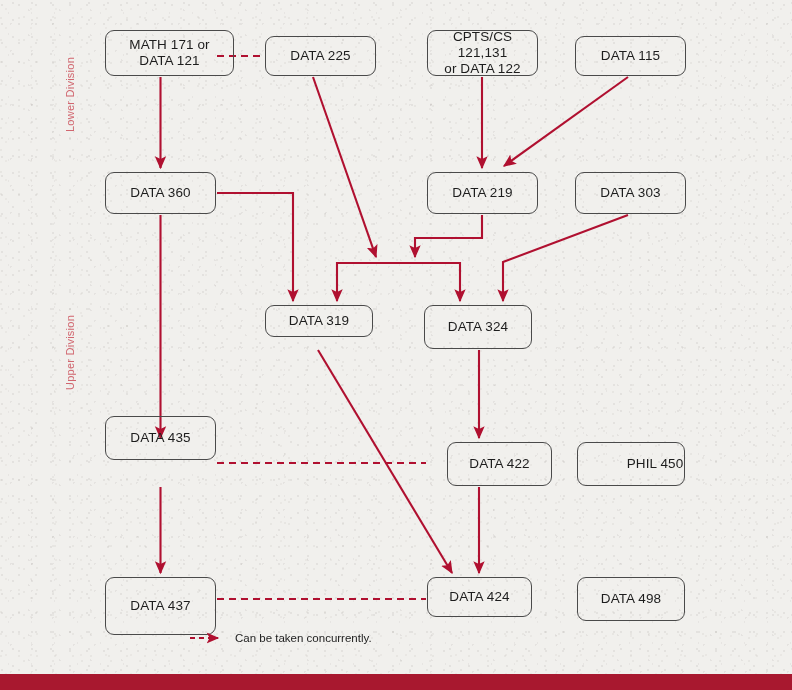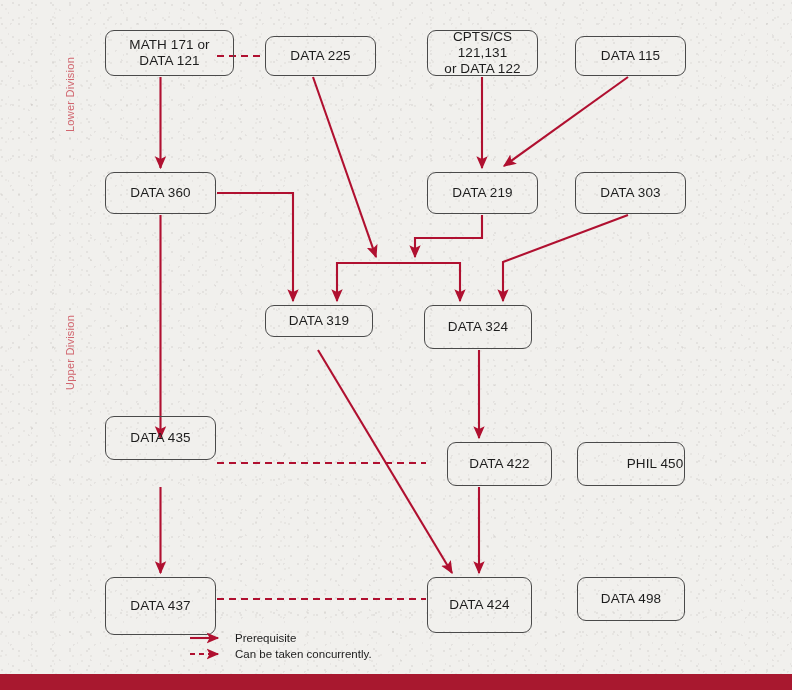--- a/index.html
+++ b/index.html
@@ -174,37 +174,26 @@
   <div class="node-box" style="left:424px; top:305px; width:108px; height:44px;">DATA 324</div>
 
   <div class="node-box" style="left:105px; top:416px; width:111px; height:44px;">DATA 435</div>
 
   <div class="node-box" style="left:427px; top:442px; width:105px; height:44px;margin-left:20px;">DATA 422</div>
 
   <div class="node-box" style="left:577px; top:442px; width:108px; height:44px;padding-left:48px;">PHIL 450</div>
 
   <div class="node-box" style="left:105px; top:577px; width:111px; height:58px;">DATA 437</div>
 
-  <div class="node-box" style="left:427px; top:577px; width:105px; height:56px;">DATA 424</div>
+  <div class="node-box" style="left:427px; top:577px; width:105px; height:40px;">DATA 424</div>
 
   <div class="node-box" style="left:577px; top:577px; width:108px; height:44px;text-align:center;">DATA 498</div>
 
   <div class="legend">
 
-    <div class="legend-row">
-      <svg class="legend-swatch" viewBox="0 0 40 14">
-        <defs>
-          <marker id="lg-arrow-1" markerWidth="8" markerHeight="8" refX="5.4" refY="3" orient="auto" markerUnits="strokeWidth">
-            <path d="M0,0.4 L6,3 L0,5.6 L1.4,3 Z" fill="#b01030"></path>
-          </marker>
-        </defs>
-        <path d="M2,7 L30,7" stroke="#b01030" stroke-width="2.1" fill="none" marker-end="url(#lg-arrow-1)"></path>
-      </svg>
-      <span>Prerequisite</span>
-    </div>
 
     <div class="legend-row">
       <svg class="legend-swatch" viewBox="0 0 40 14">
         <defs>
           <marker id="lg-arrow-2" markerWidth="8" markerHeight="8" refX="5.4" refY="3" orient="auto" markerUnits="strokeWidth">
             <path d="M0,0.4 L6,3 L0,5.6 L1.4,3 Z" fill="#b01030"></path>
           </marker>
         </defs>
         <path d="M2,7 L30,7" stroke="#b01030" stroke-width="2.1" fill="none" stroke-dasharray="5,4" marker-end="url(#lg-arrow-2)"></path>
       </svg>

